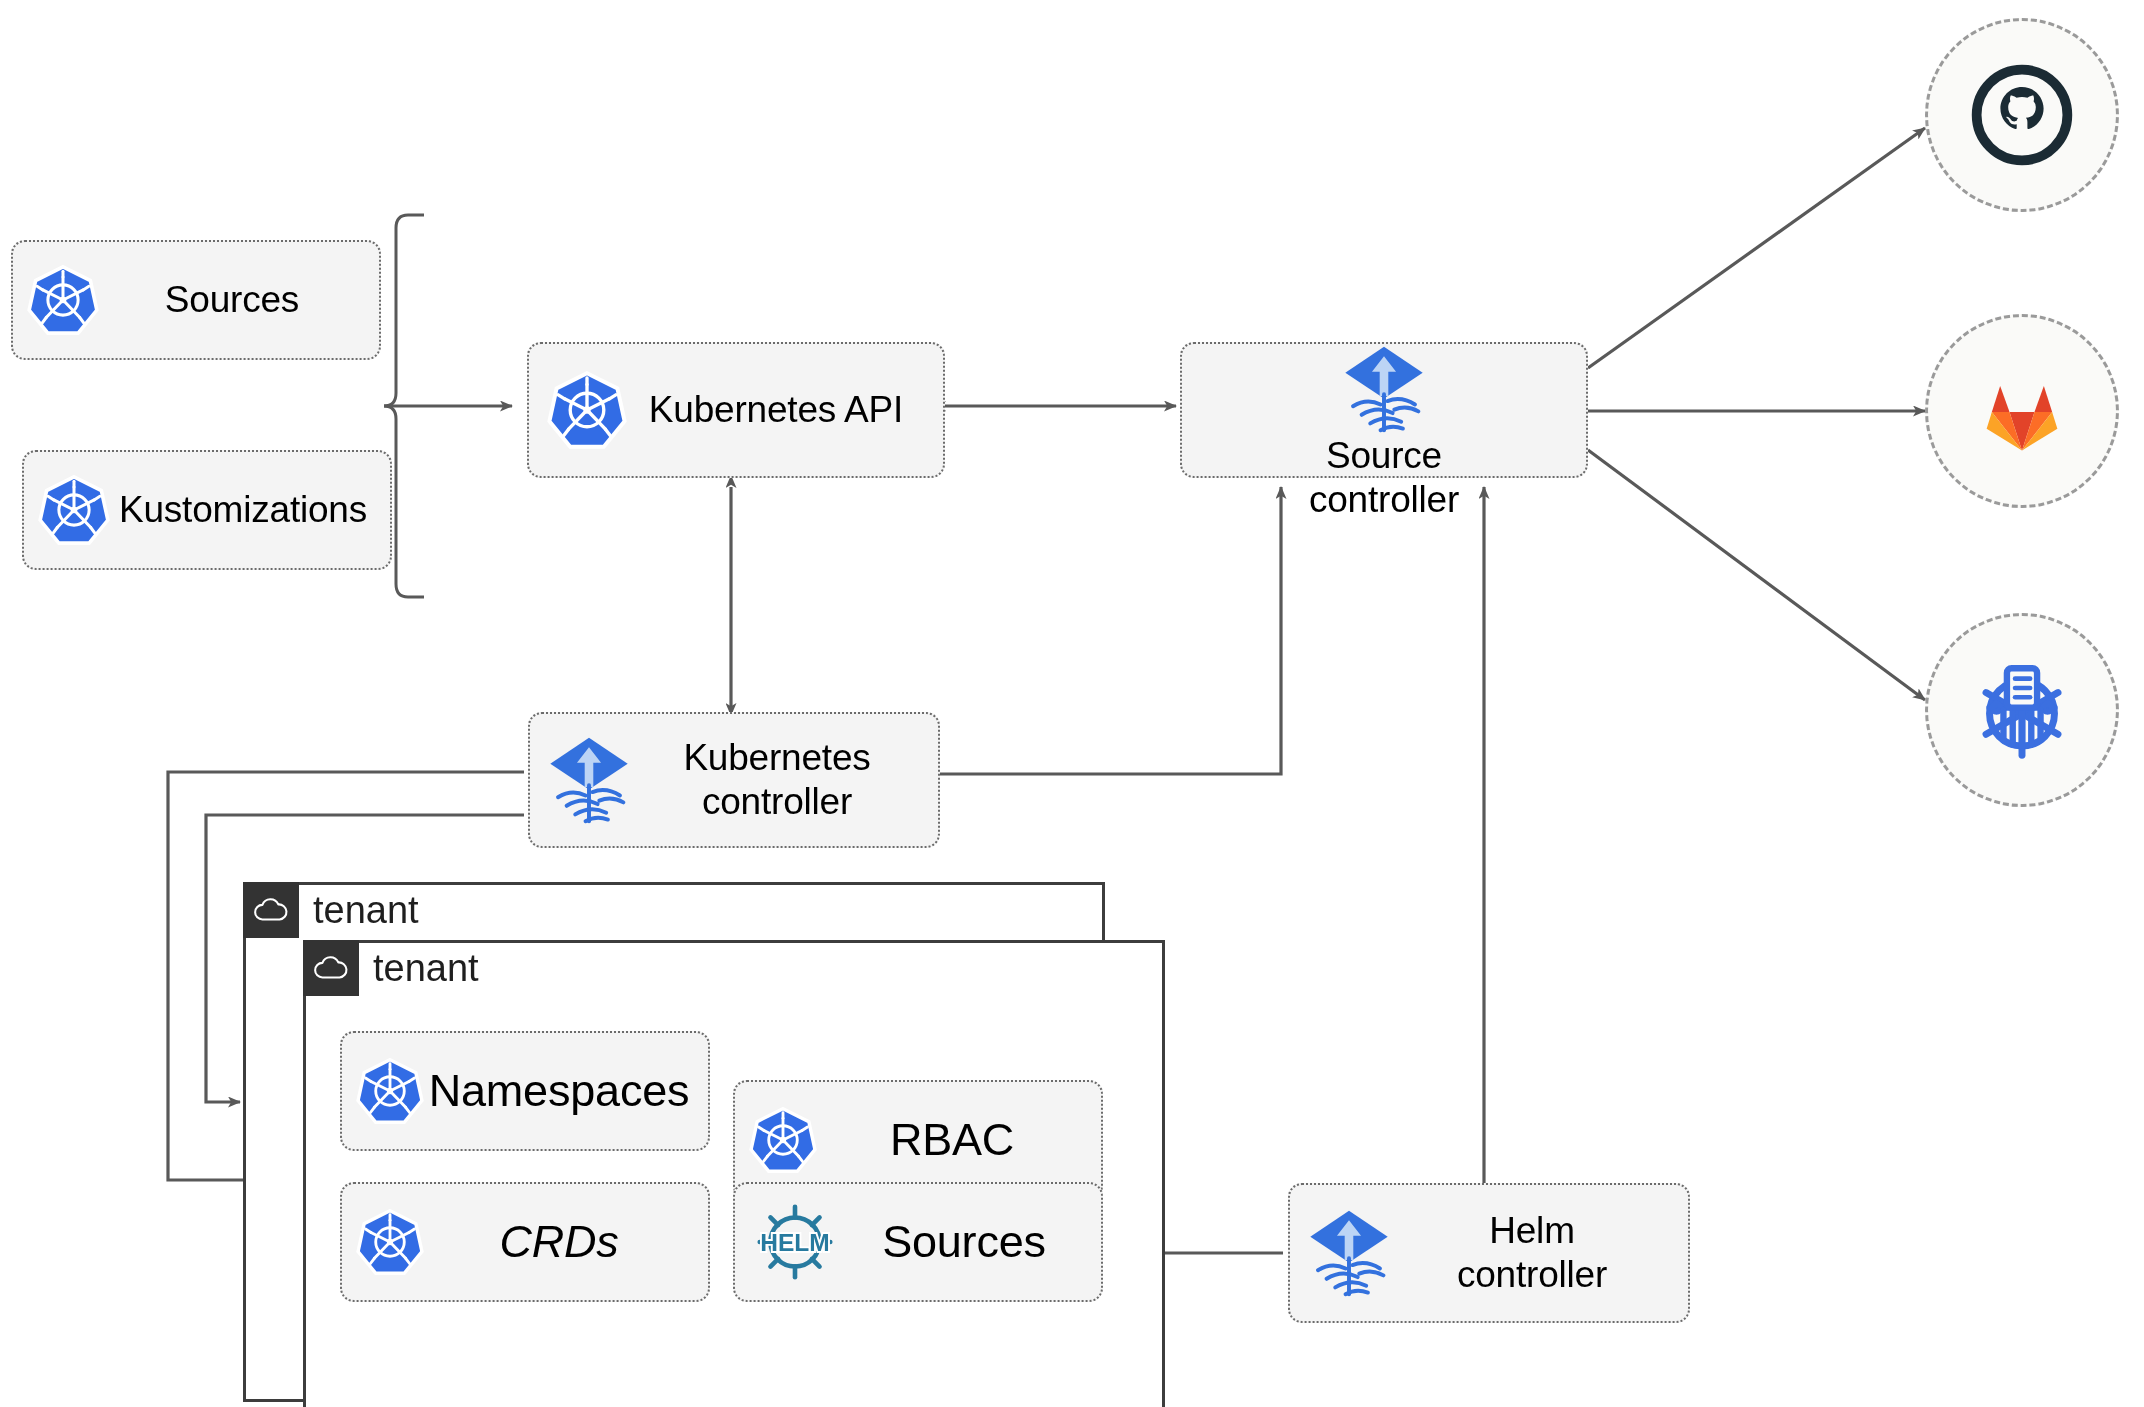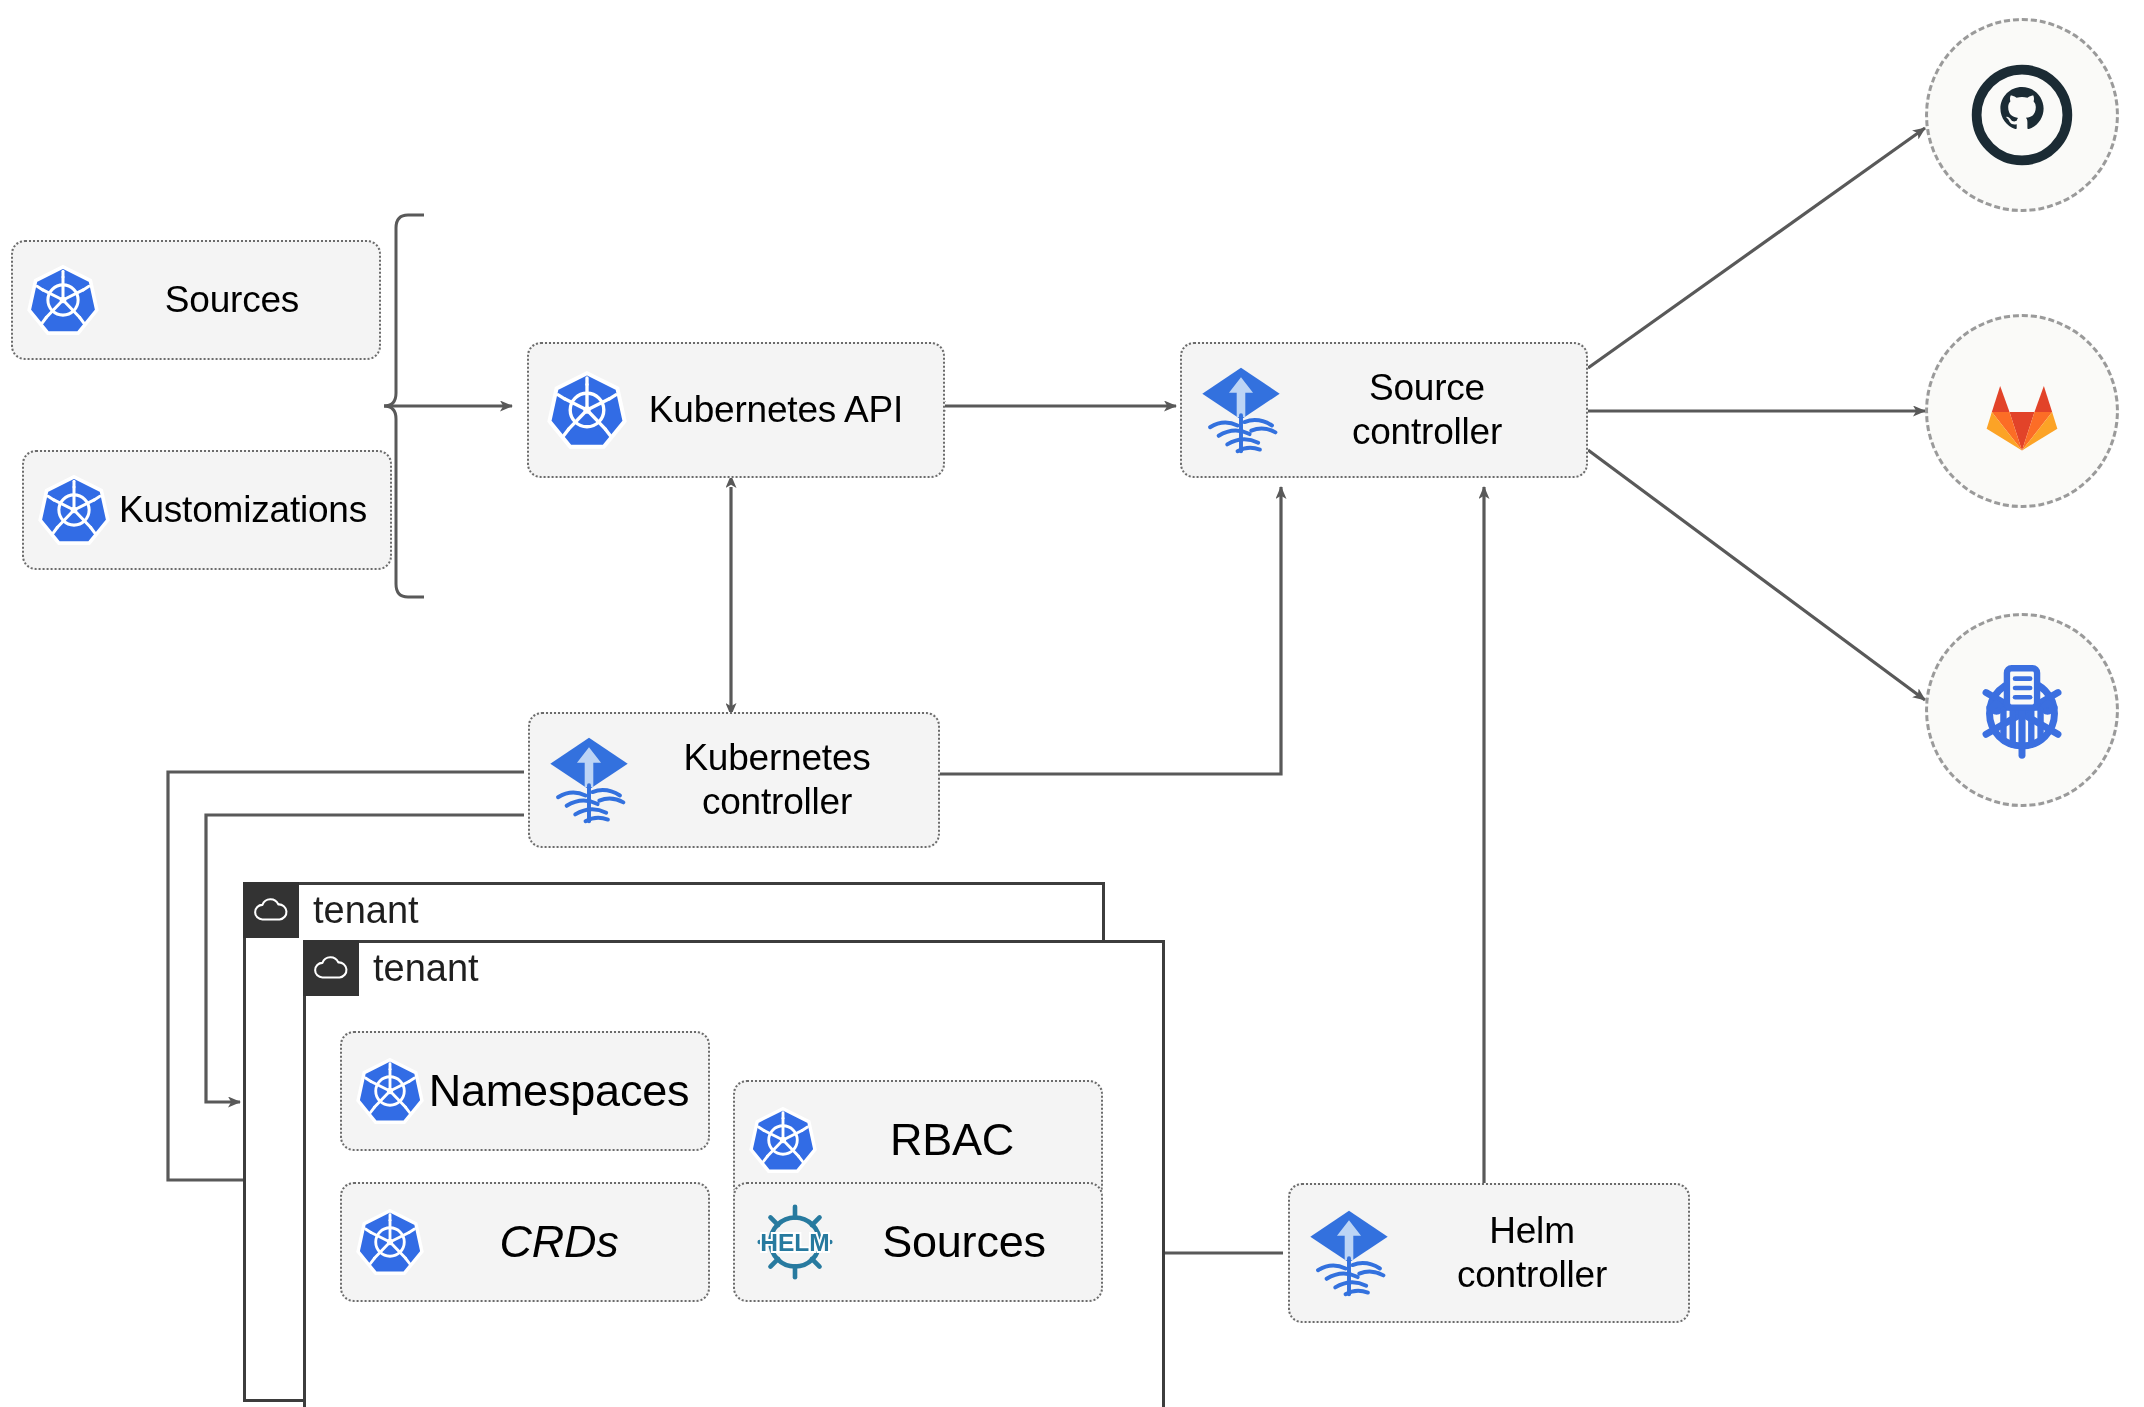--- a/index.html
+++ b/index.html
@@ -199,21 +199,21 @@
             <line x1="78" y1="36" x2="86" y2="31"></line>
           <line x1="73" y1="74" x2="79" y2="82"></line>
             <line x1="27" y1="74" x2="21" y2="82"></line>
           <line x1="22" y1="36" x2="14" y2="31"></line>
         </g>
       </svg>
     </span>
     <span class="lbl">Kubernetes API</span>
   </div>
 
-  <div class="node" style="left:1180px; top:342px; width:408px; height:136px; padding:0 16px;">
+  <div class="node" style="left:1180px; top:342px; width:408px; height:136px; padding:0 16px;flex-direction:column;">
     <span class="ico">
       <svg width="86" height="90" viewBox="0 0 100 104">
         <polygon points="50,3 95,33 50,63 5,33" fill="#3371DE"></polygon>
         <path d="M50 14 L64 32 L55 32 L55 60 L45 60 L45 32 L36 32 Z" fill="#BCD4F5"></path>
         <g stroke="#3371DE" stroke-width="4.6" fill="none" stroke-linecap="round">
           <path d="M14 72 Q30 62 46 70"></path>
           <path d="M24 82 Q42 71 60 80"></path>
           <path d="M34 92 Q52 81 70 90"></path>
           <path d="M46 100 Q58 93 72 98"></path>
           <path d="M54 66 Q70 60 86 70"></path>

